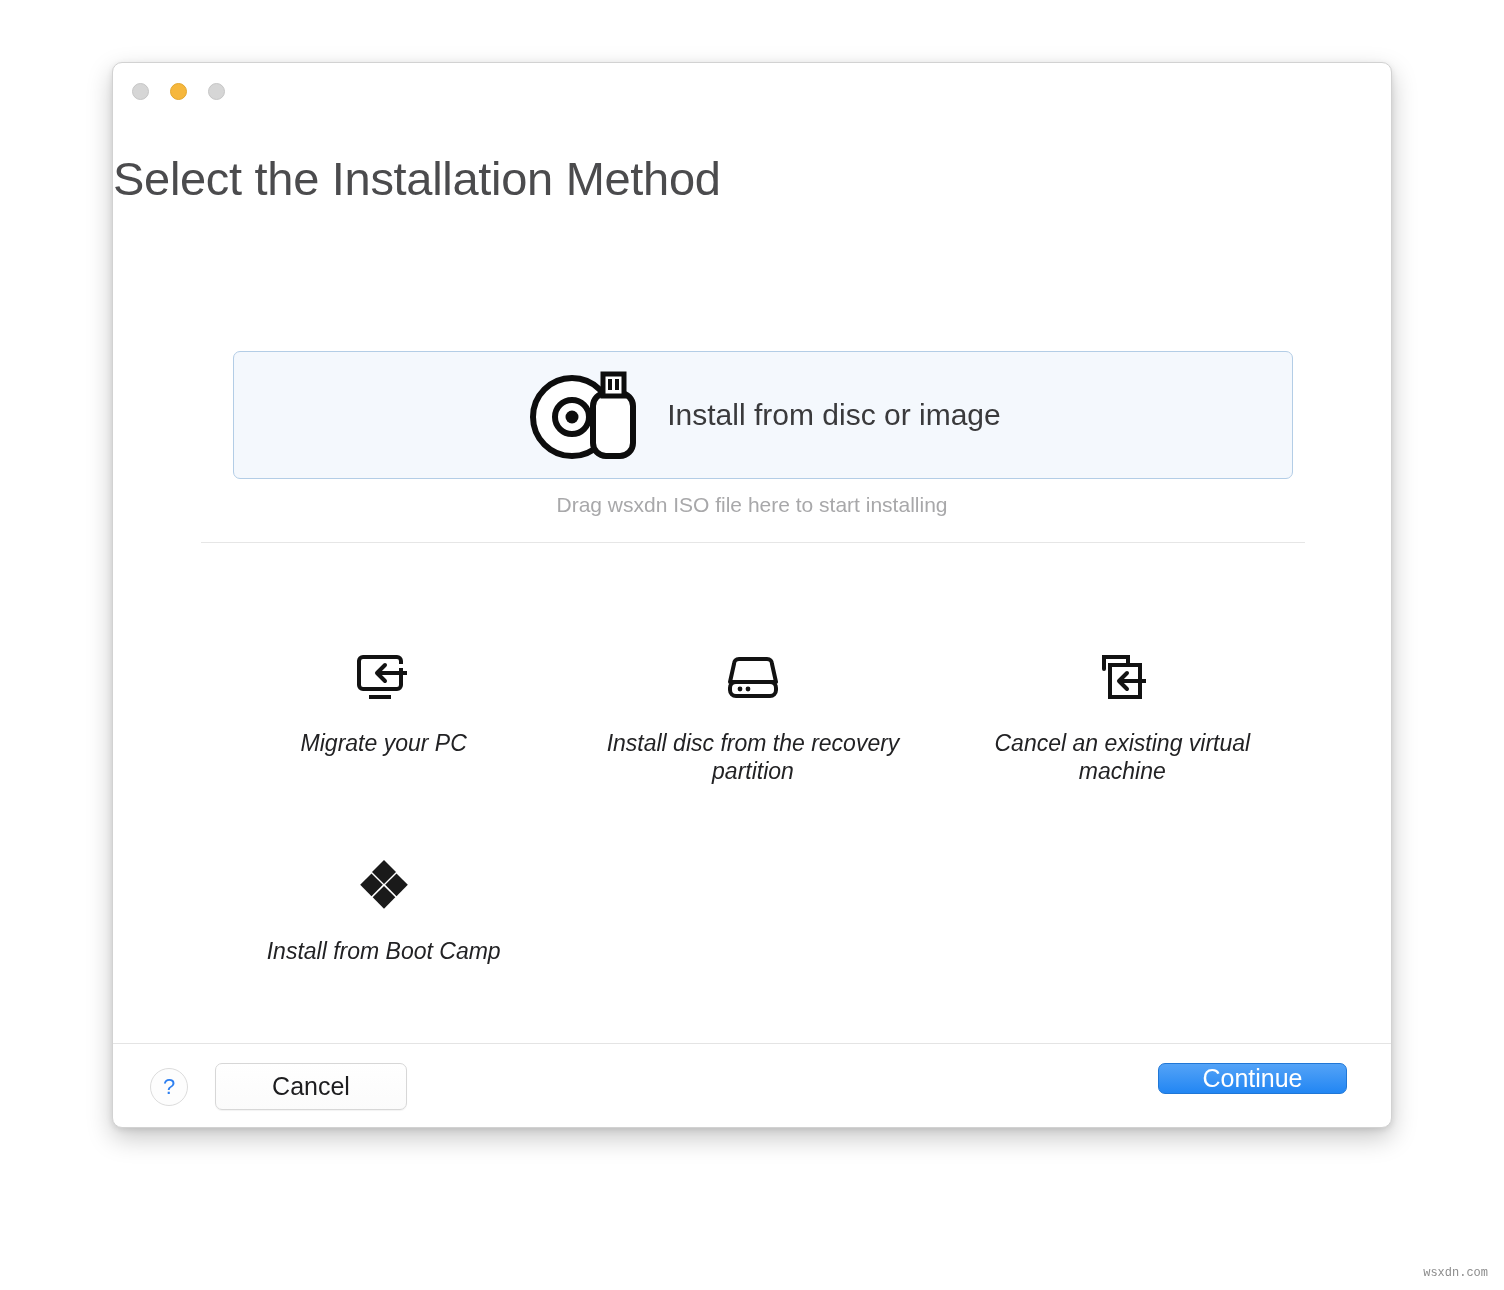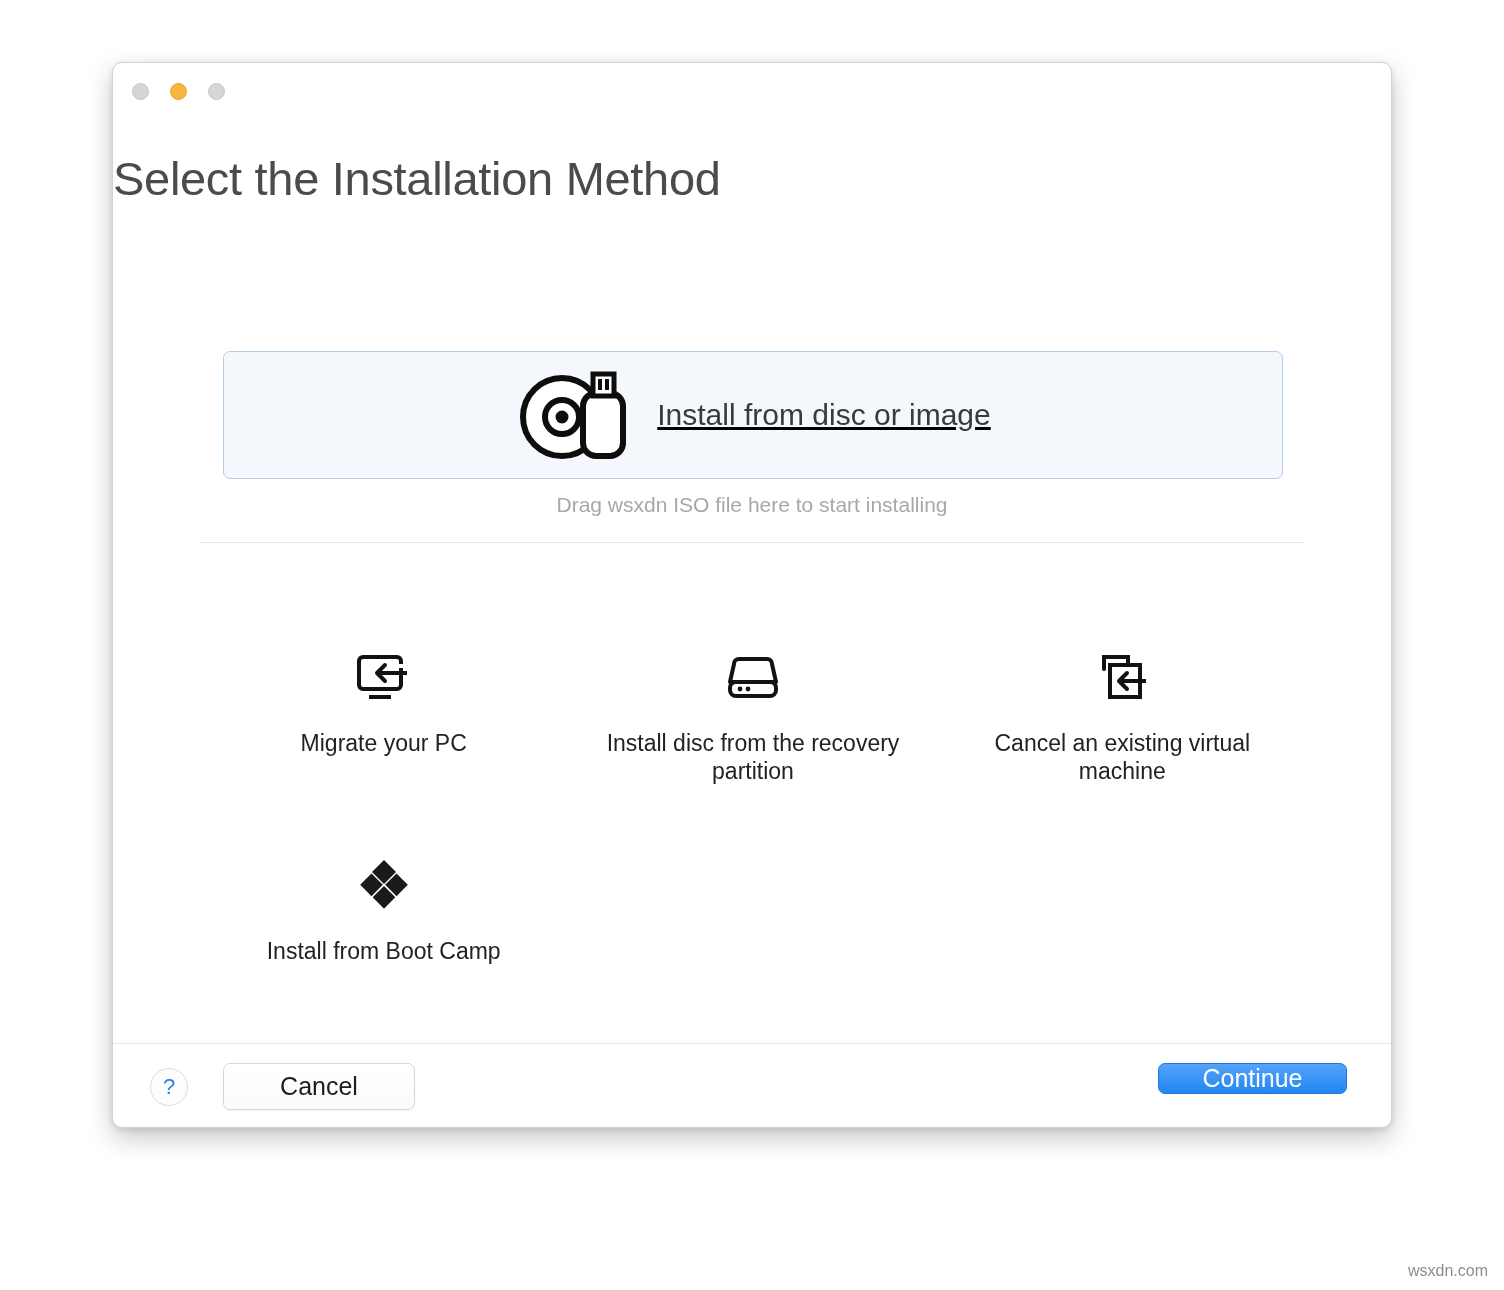--- a/index.html
+++ b/index.html
@@ -58,33 +58,32 @@
     text-align: left;
     font-size: 47px;
     font-weight: 400;
     color: #4b4b4d;
     letter-spacing: -0.3px;
   }
 
   
   #dropzone {
     position: absolute;
-    left: 110px;
+    left: 120px;
     top: 288px;
     width: 1060px;
     height: 128px;
     background: #f4f8fd;
     border: 1px solid #b3cde6;
     border-radius: 7px;
     box-sizing: border-box;
     display: flex;
     align-items: center;
     justify-content: center;
     gap: 26px;
-    text-decoration: underline;
   }
   #dropzone .label {
     font-size: 30px;
     color: #3a3a3c;
   }
   #drop-hint {
     position: absolute;
     left: 0;
     top: 430px;
     width: 100%;
@@ -124,20 +123,21 @@
     align-items: center;
     justify-content: center;
   }
   .option .caption {
     margin-top: 20px;
     text-align: center;
     font-size: 23px;
     line-height: 1.22;
     color: #222224;
     max-width: 300px;
+    font-style: italic;
   }
 
   
   #footer-sep {
     position: absolute;
     left: 0;
     top: 980px;
     width: 100%;
     height: 1px;
     background: #e4e4e4;
@@ -174,21 +174,20 @@
     border: 1px solid #d7d7d7;
     border-radius: 7px;
     background: linear-gradient(to bottom, #ffffff, #fbfbfb);
     box-shadow: 0 1px 1px rgba(0,0,0,0.05);
     font-size: 25px;
     color: #1d1d1f;
     display: flex;
     align-items: center;
     justify-content: center;
     box-sizing: border-box;
-    margin-left: 8px;
   }
   #continue-button {
     position: absolute;
     right: 44px;
     top: 19px;
     width: 189px;
     height: 31px;
     border: 1px solid #2077d6;
     border-radius: 7px;
     background: linear-gradient(to bottom, #54a3f7, #2286f3);
@@ -198,22 +197,23 @@
     align-items: center;
     justify-content: center;
     box-sizing: border-box;
   }
 
   
   #watermark {
     position: absolute;
     right: 16px;
     bottom: 10px;
-    font-size: 16px;
+    font-size: 12px;
     color: #8c8c8c;
+    font-family: Liberation Mono, monospace;
   }
 
   svg { display: block; }
 </style>
 </head>
 <body>
 
 <div id="window">
 
   <div id="titlebar">

